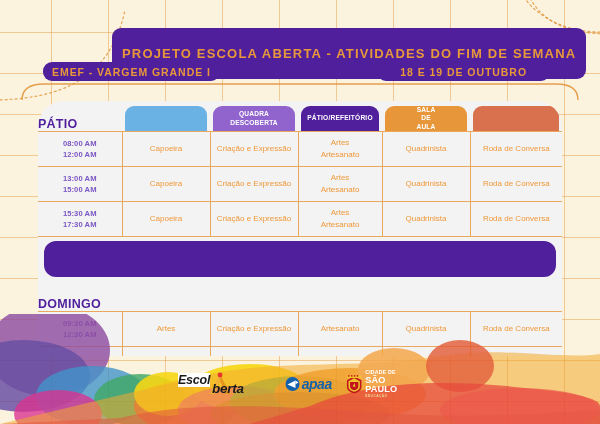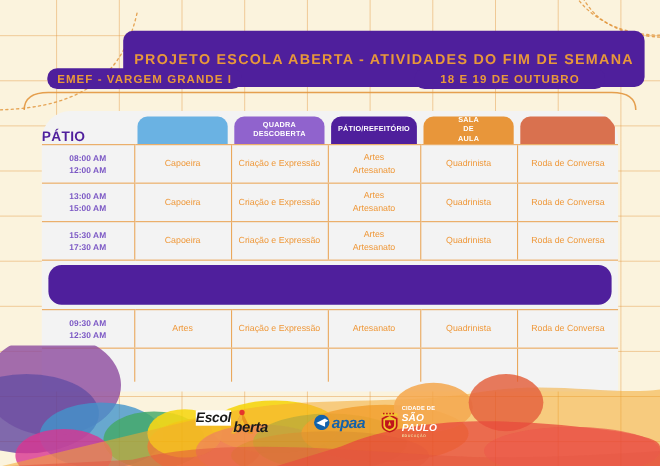--- a/index.html
+++ b/index.html
@@ -256,21 +256,20 @@
     font-weight: bold;
     color: #ffffff;
     letter-spacing: 0.04em;
   }
   .sp-l2 {
     font-size: 9.2px;
     font-weight: bold;
     color: #ffffff;
     letter-spacing: 0.01em;
     margin-top: 1px;
-    font-style: italic;
   }
   .sp-l3 {
     font-size: 3.3px;
     font-weight: bold;
     color: #f0d8a0;
     letter-spacing: 0.12em;
     margin-top: 1px;
   }
 </style>
 </head>
@@ -373,20 +372,28 @@
           <td>Quadrinista</td>
           <td>Roda de Conversa</td>
         </tr>
 
         <tr class="band-row">
           <td colspan="6">
             <div class="band"></div>
           </td>
         </tr>
 
+        <tr class="hdr-row">
+          <td class="daylabel">DOMINGO</td>
+          <td></td>
+          <td></td>
+          <td></td>
+          <td></td>
+          <td></td>
+        </tr>
 
         <tr class="data-row">
           <td class="time">
             <span>09:30 AM</span><br>
             <span>12:30 AM</span>
           </td>
           <td>Artes</td>
           <td>Criação e Expressão</td>
           <td>Artesanato</td>
           <td>Quadrinista</td>

